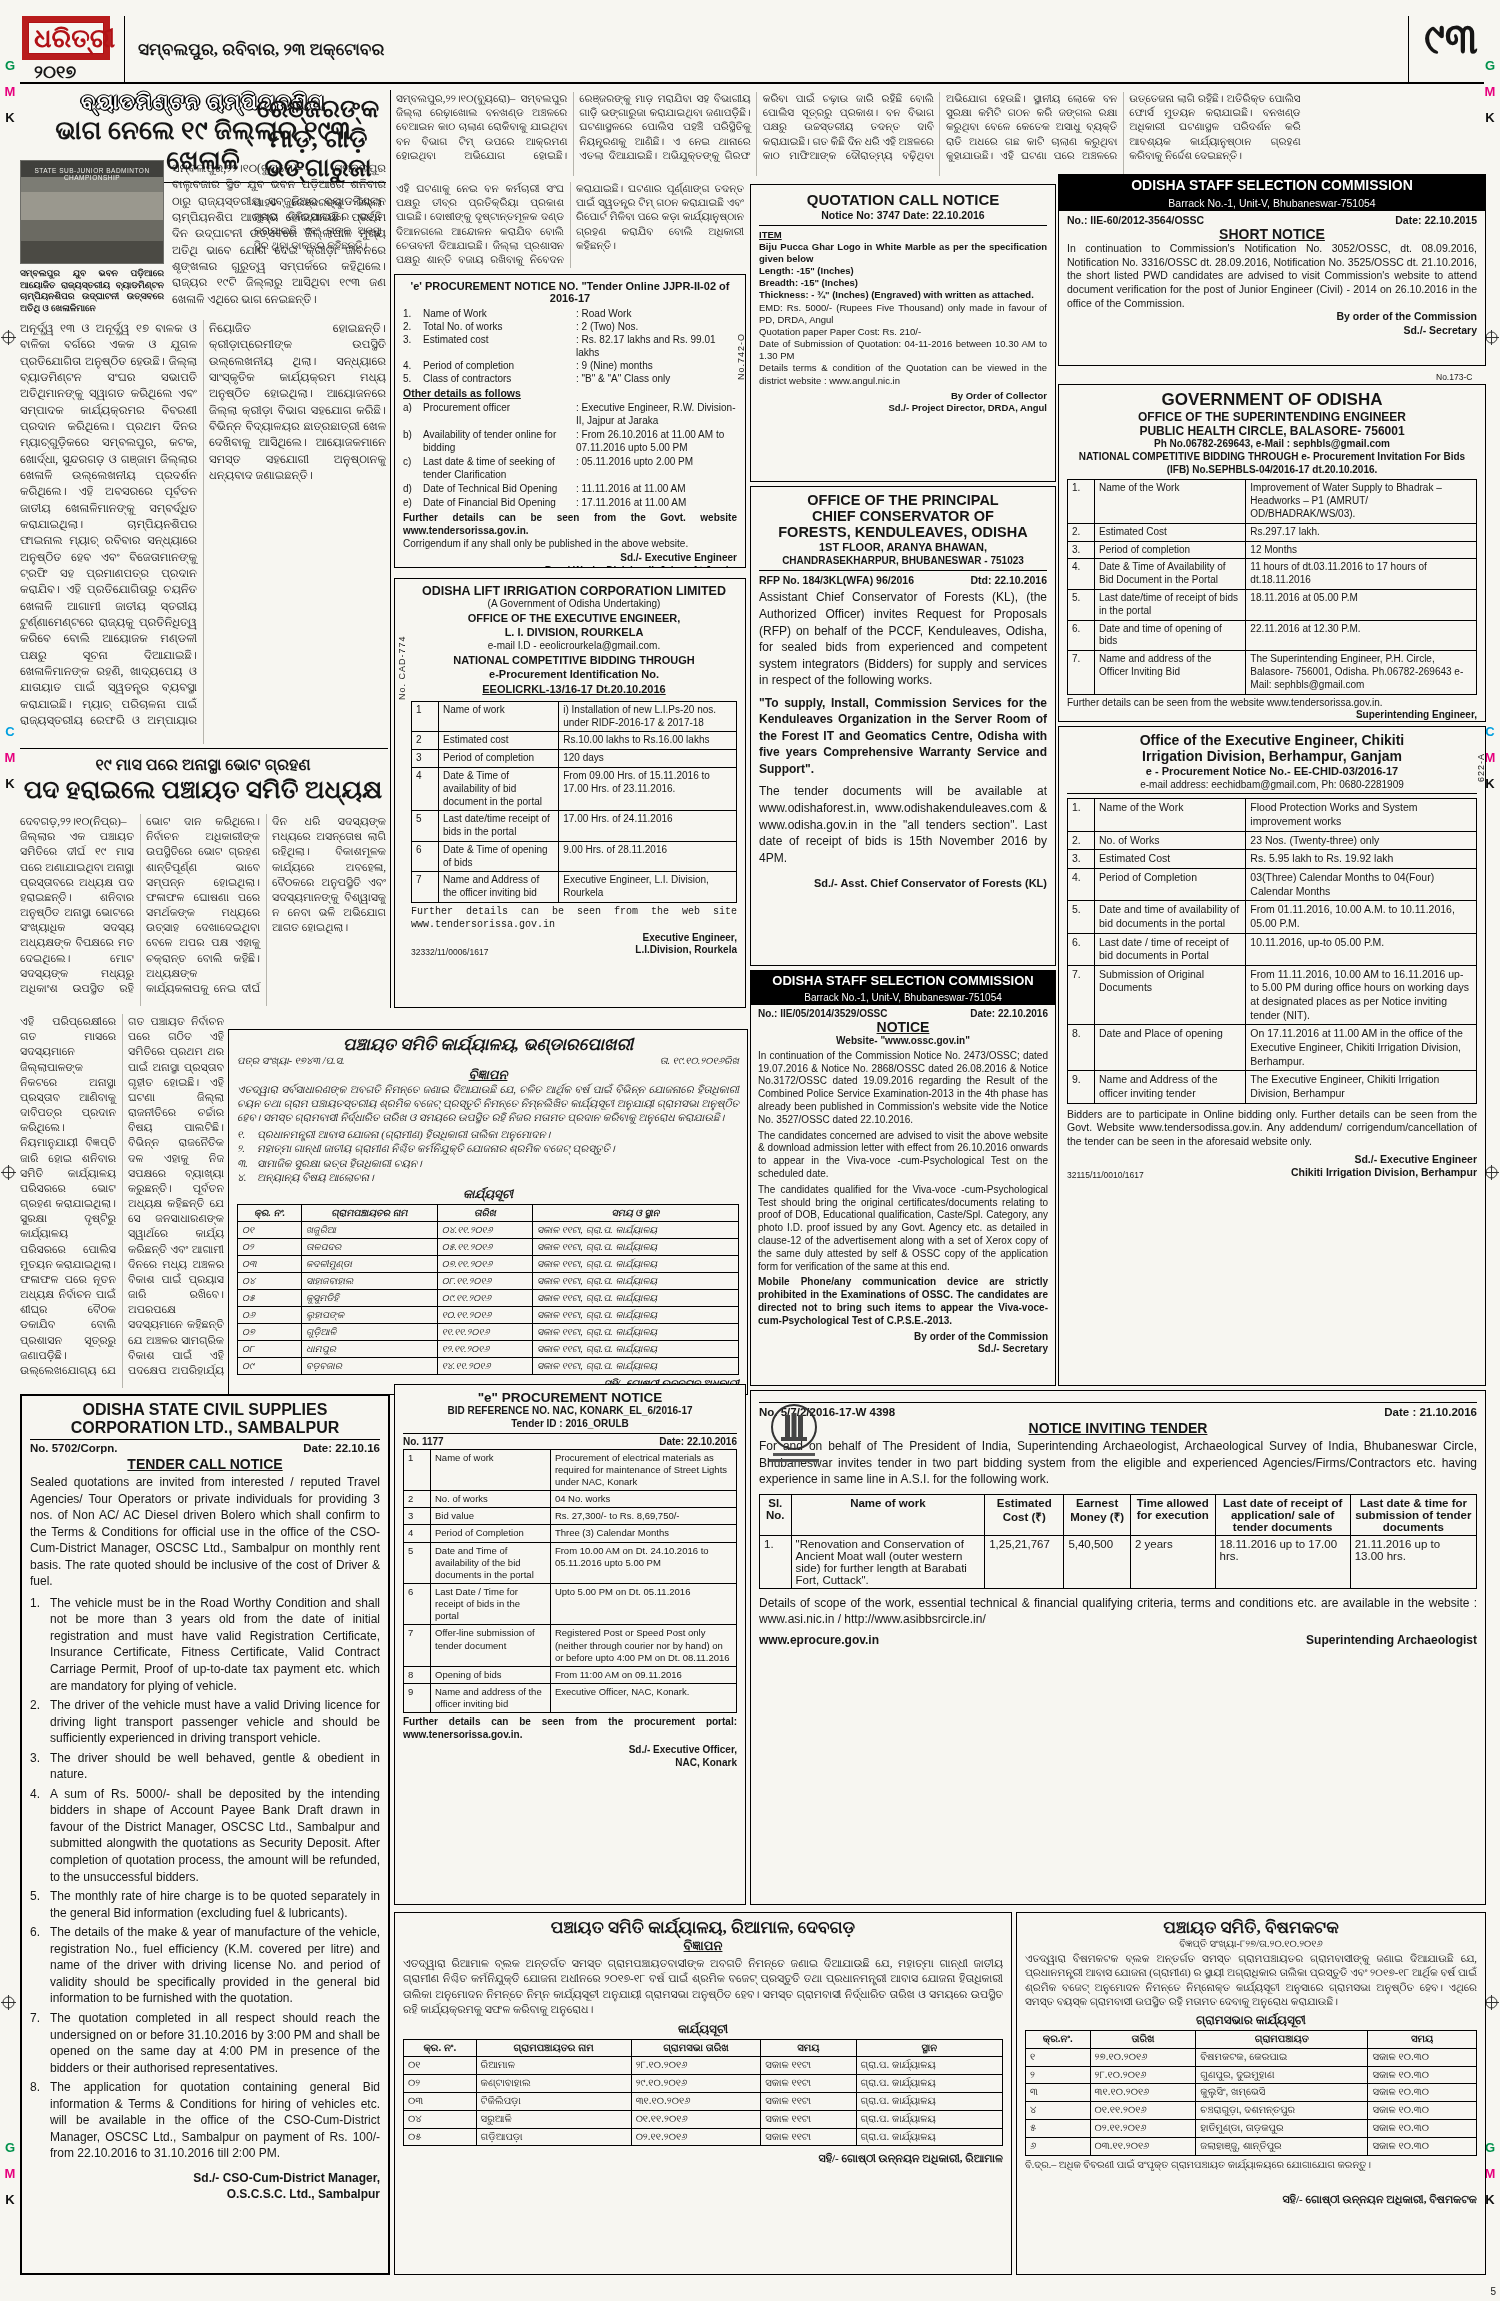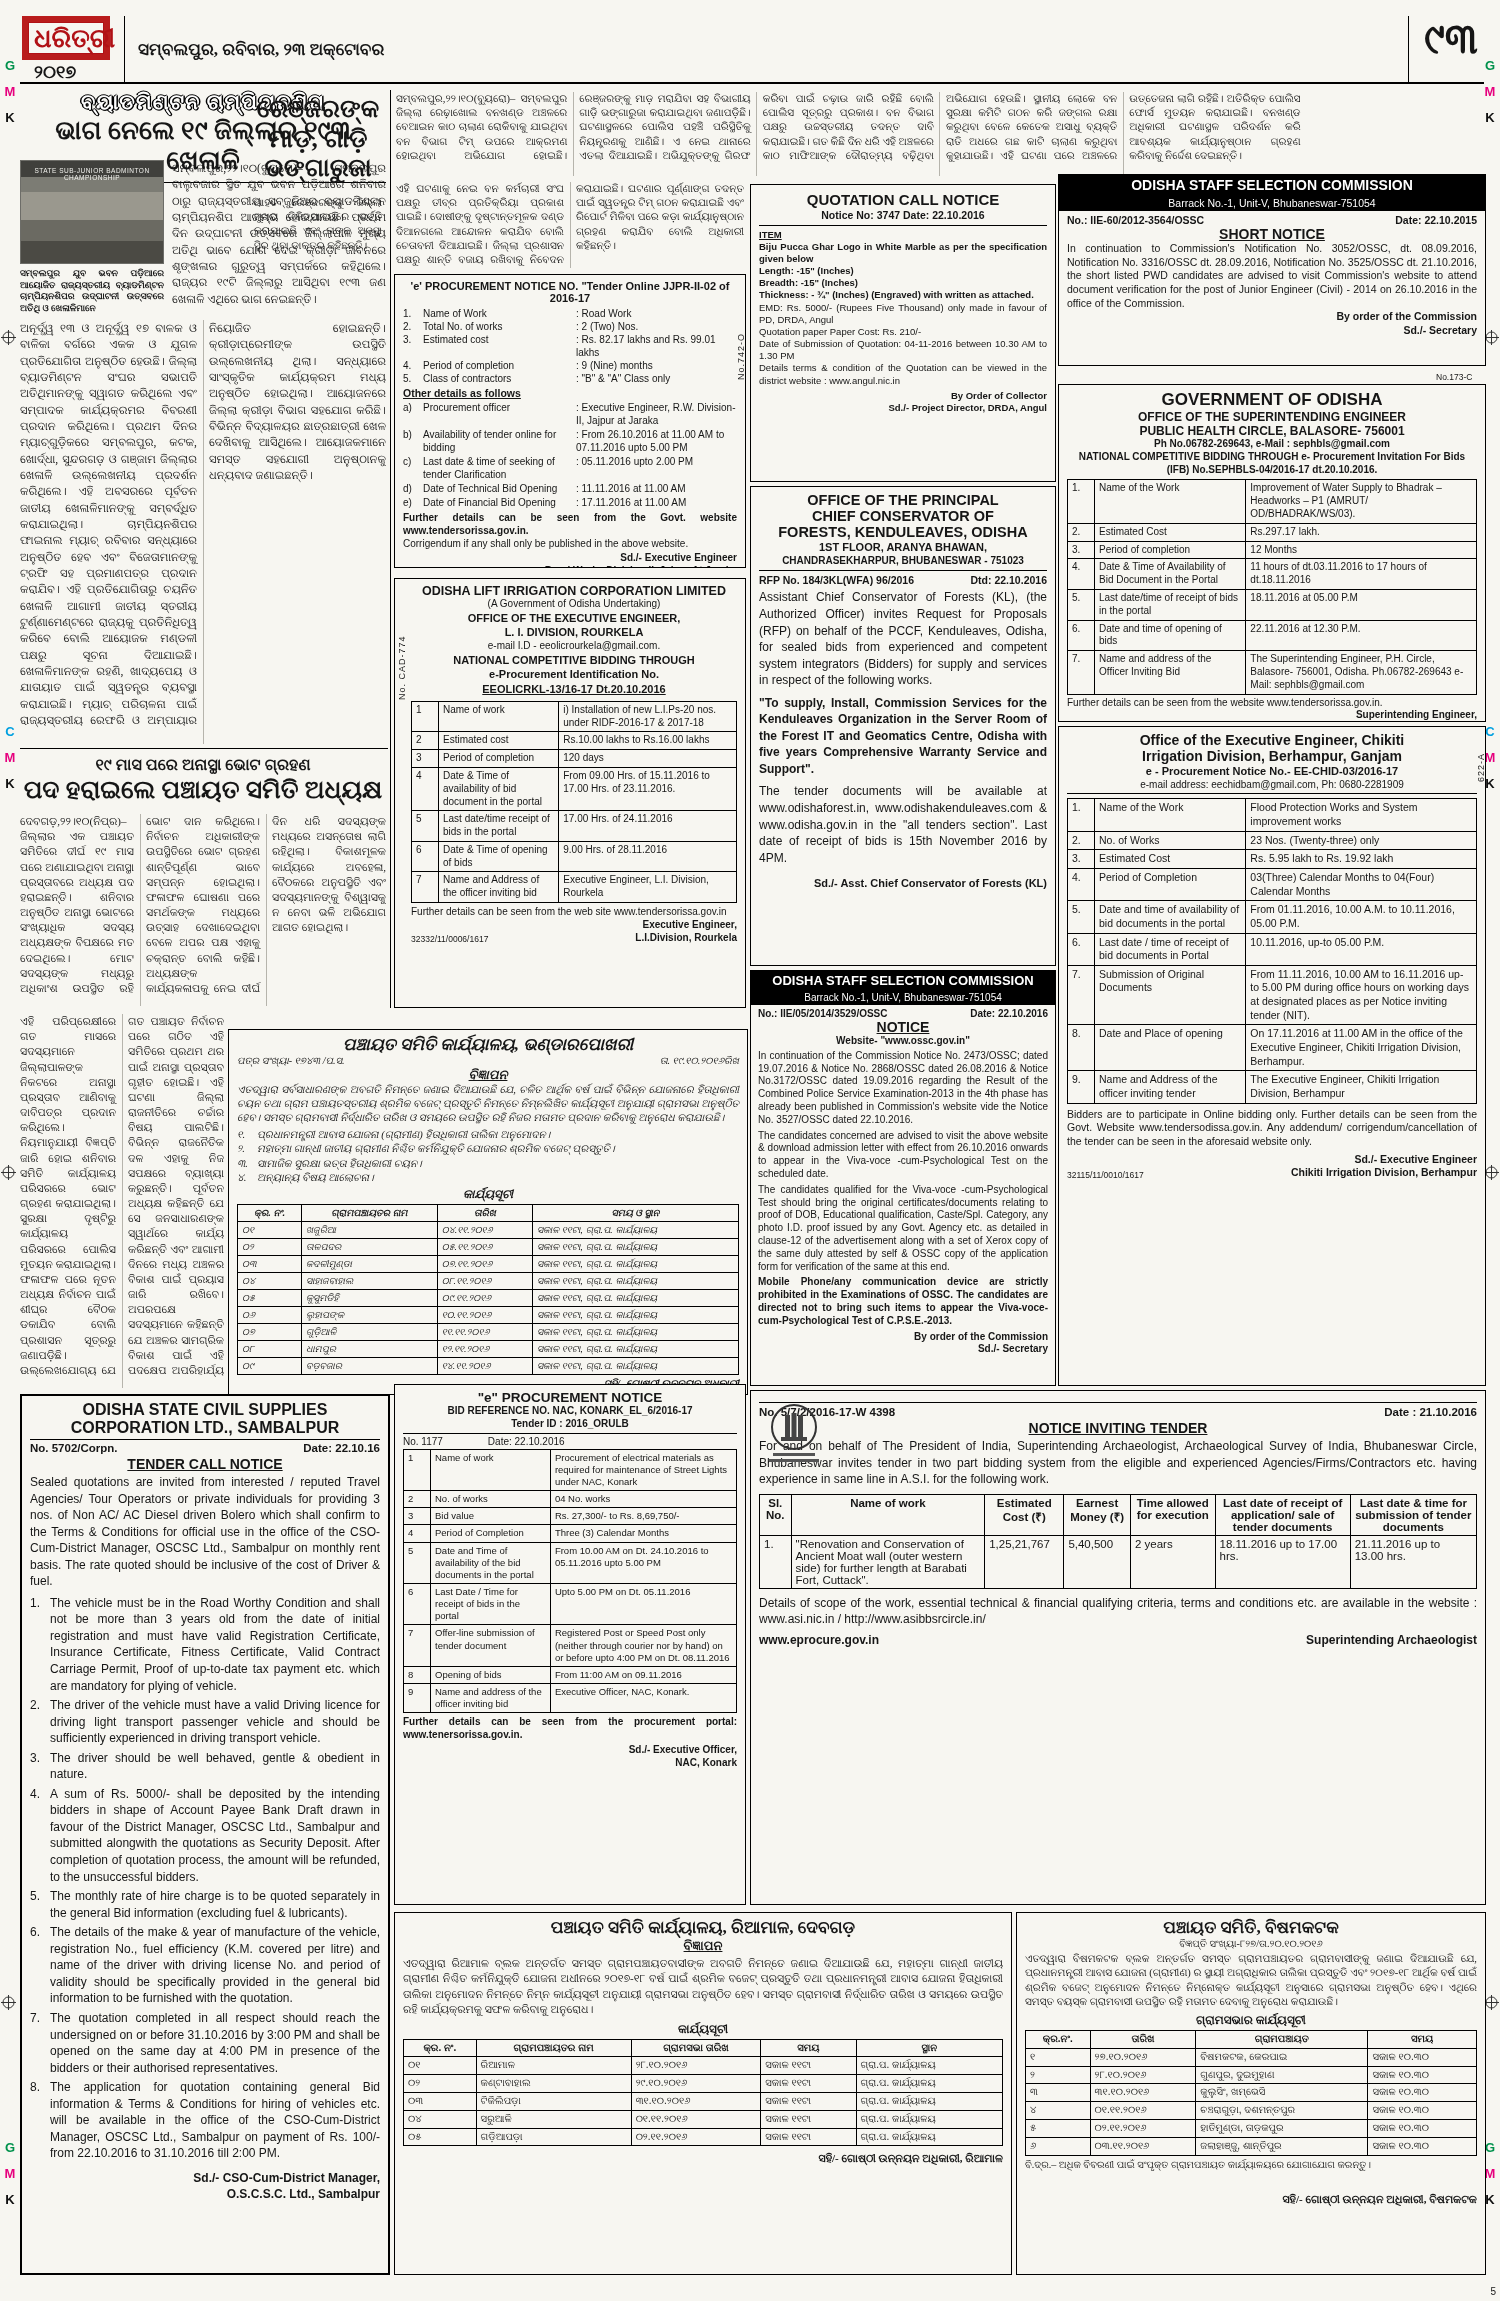--- a/index.html
+++ b/index.html
@@ -252,21 +252,21 @@
           <td class="wlab">Date &amp; Time of opening of bids</td>
           <td>9.00 Hrs. of 28.11.2016</td>
         </tr>
           <tr>
           <td class="wno">7</td>
           <td class="wlab">Name and Address of the officer inviting bid</td>
           <td>Executive Engineer, L.I. Division, Rourkela</td>
         </tr>
         </tbody>
     </table>
-    <div class="f10 j" style="margin-top:3px;">Further details can be seen from the web site www.tendersorissa.gov.in</div>
+    <div class="f10 j" style="margin-top:3px;font-family:Liberation Mono, monospace;">Further details can be seen from the web site www.tendersorissa.gov.in</div>
     <div style="display:flex;justify-content:space-between;align-items:flex-end;">
       <span class="ref">32332/11/0006/1617</span>
       <span class="rgt b f10"><span>Executive Engineer,</span><br><span>L.I.Division, Rourkela</span></span>
     </div>
   </div>
   <div class="abs vtxt" style="left:397px;top:610px;height:90px;">No. CAD-774</div>
 
   <div class="nbox" style="left:228px;top:1029px;width:520px;height:366px;font-style:italic;">
     <div class="ctr b" style="font-size:17px;">ପଞ୍ଚାୟତ ସମିତି କାର୍ଯ୍ୟାଳୟ, ଭଣ୍ଡାରପୋଖରୀ</div>
     <div style="display:flex;justify-content:space-between;font-size:10px;">
@@ -590,21 +590,21 @@
     <div class="rgt b f12 sign-block">
       <span>Sd./- CSO-Cum-District Manager,</span><br>
       <span>O.S.C.S.C. Ltd., Sambalpur</span>
     </div>
   </div>
 
   <div class="nbox eng" style="left:394px;top:1384px;width:352px;height:521px;">
     <div class="ctr b" style="font-size:13.5px;">"e" PROCUREMENT NOTICE</div>
     <div class="ctr b f10">BID REFERENCE NO. NAC, KONARK_EL_6/2016-17</div>
     <div class="ctr b f10" style="border-bottom:1px solid #000;padding-bottom:2px;">Tender ID : 2016_ORULB</div>
-    <div style="display:flex;font-size:10px;font-weight:normal;margin:2px 0;gap:45px;">
+    <div style="display:flex;justify-content:space-between;font-size:10px;font-weight:bold;margin:2px 0;gap:45px;">
       <span>No. 1177</span>
       <span>Date: 22.10.2016</span>
     </div>
     <table class="nt f9">
       <tbody>
           <tr>
           <td class="wno">1</td>
           <td style="width:36%">Name of work</td>
           <td>Procurement of electrical materials as required for maintenance of Street Lights under NAC, Konark</td>
         </tr>

